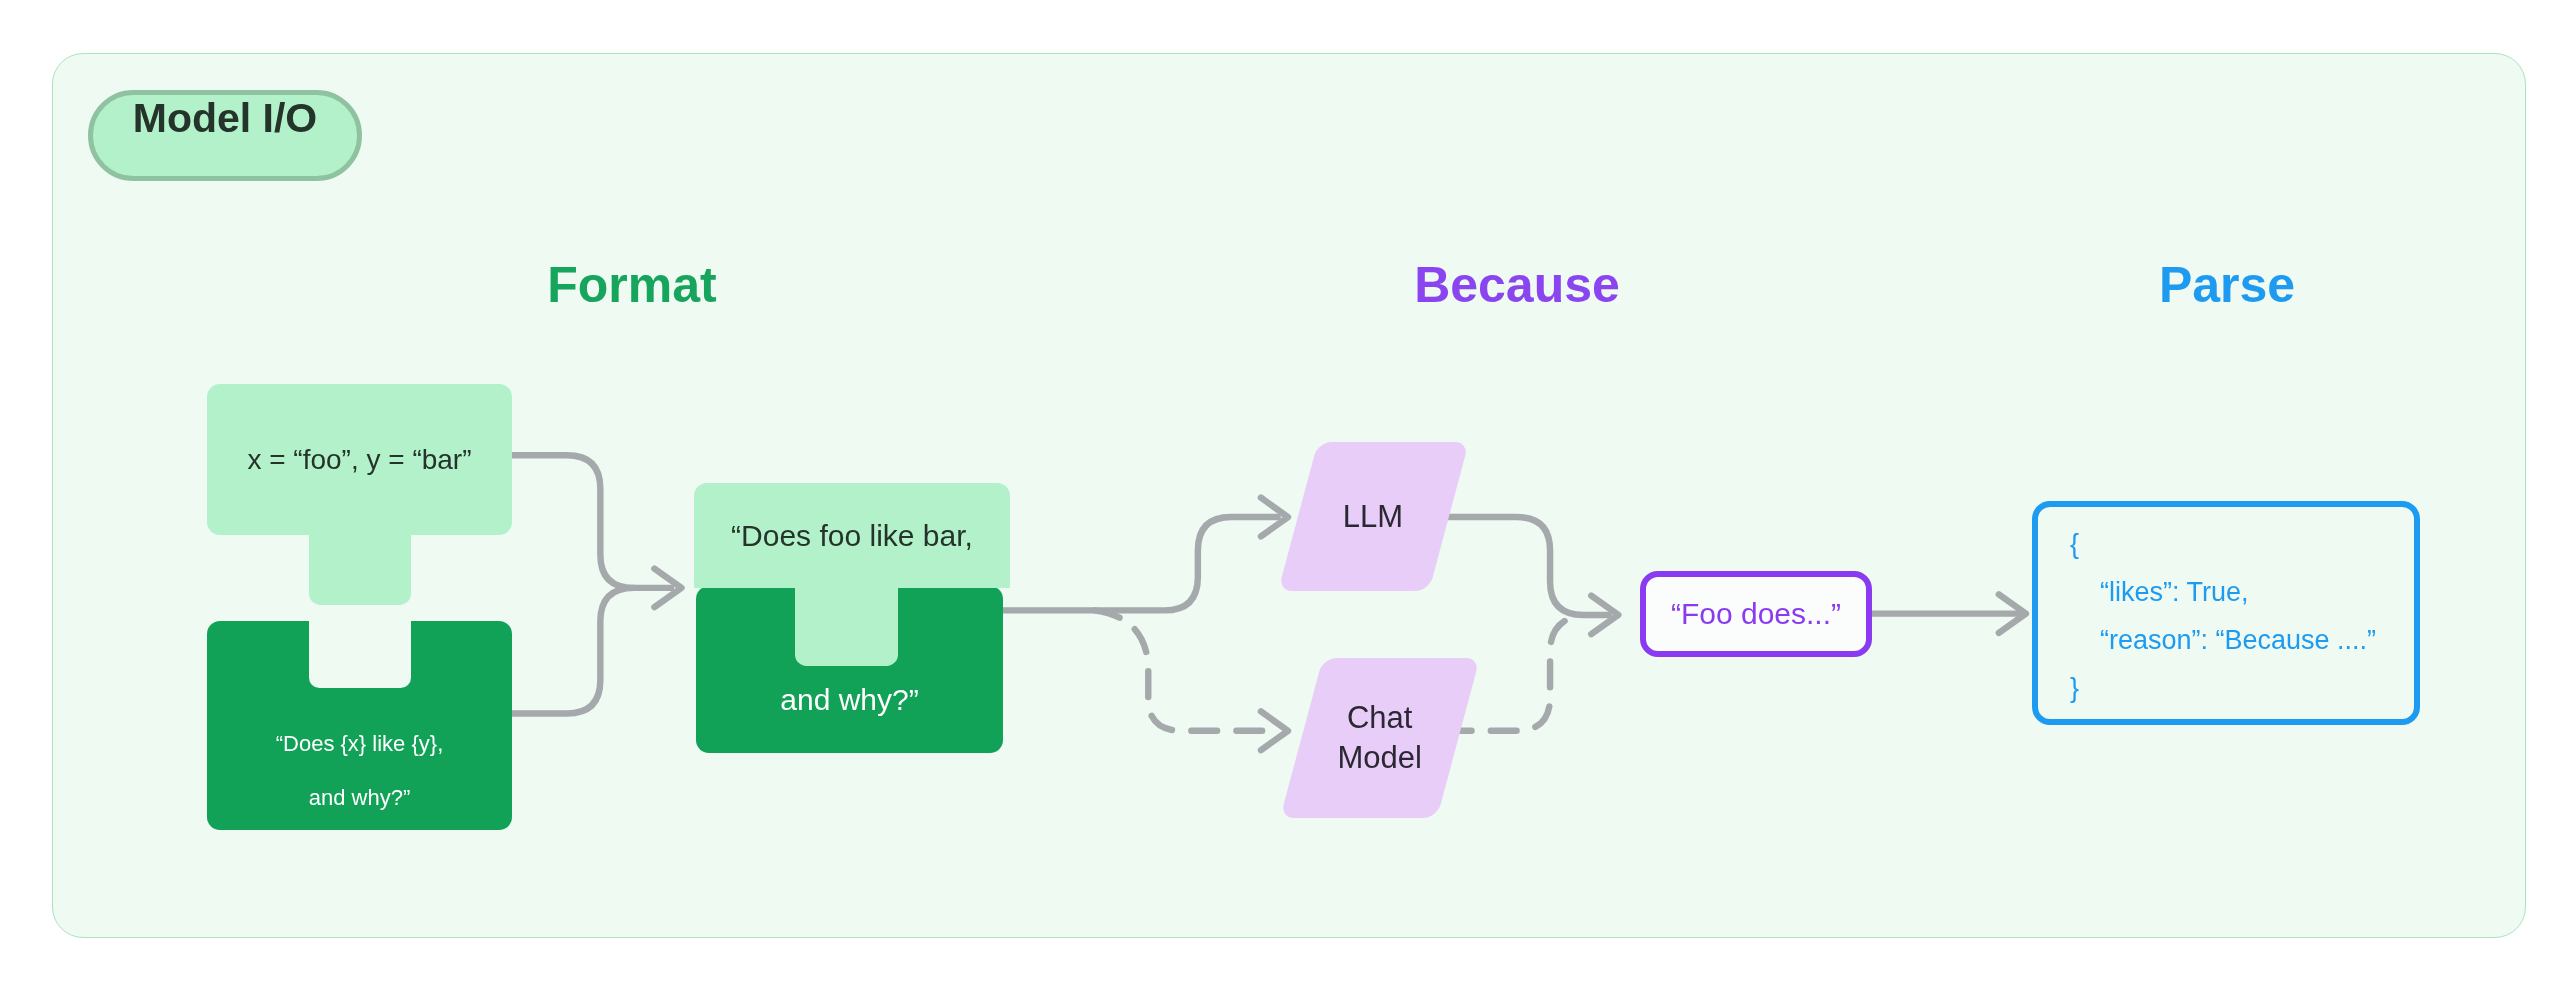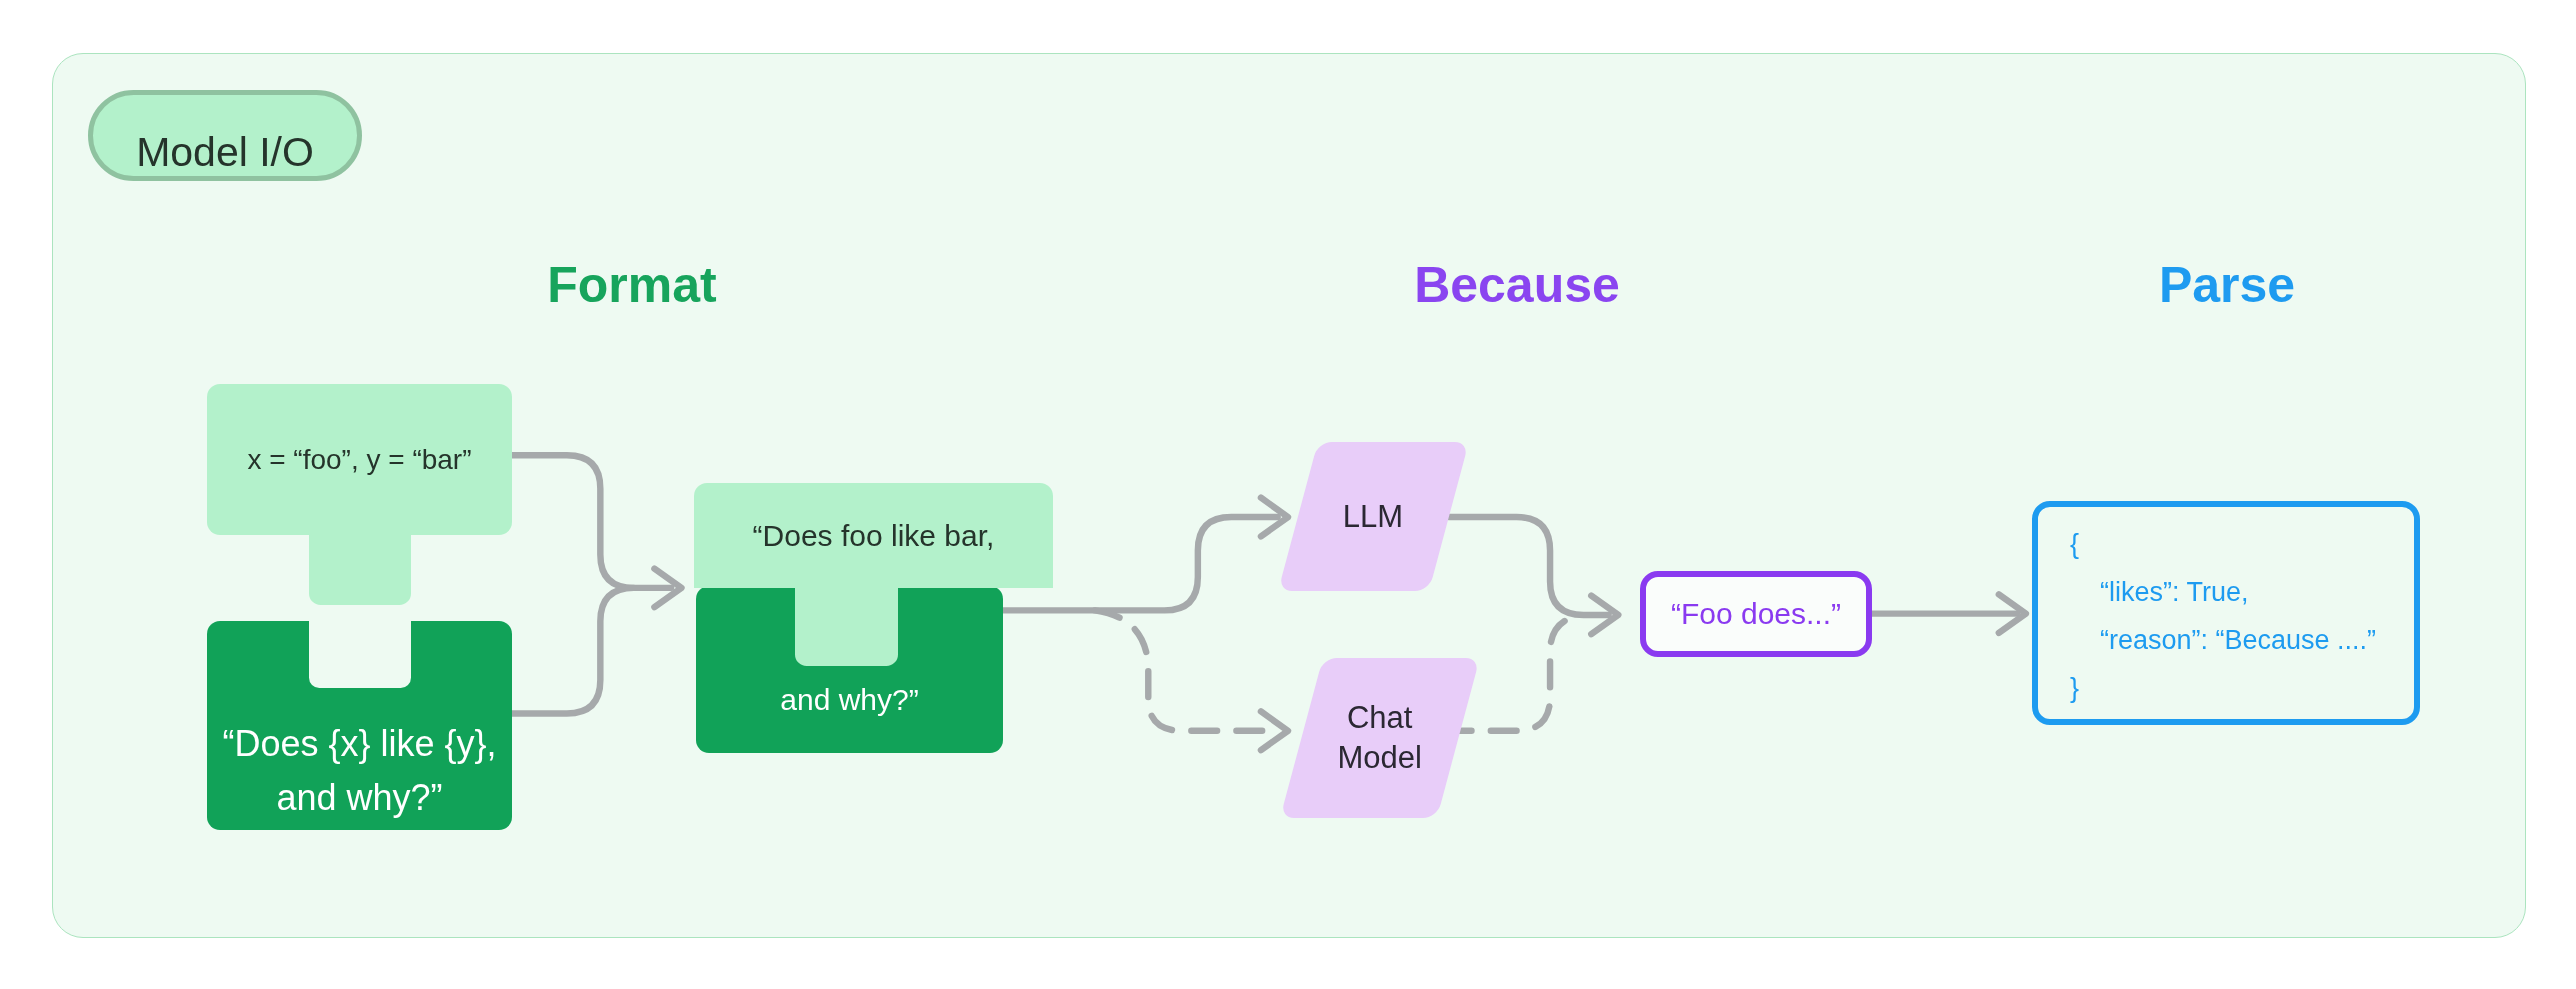--- a/index.html
+++ b/index.html
@@ -10,46 +10,46 @@
     --blue:#1d9bf0; --connector:#a6a9ab; --white:#ffffff; --foo_fill:#fafdfb;
   }
   html,body{margin:0;padding:0;background:var(--page_bg);}
   #stage{position:relative;width:2576px;height:989px;background:var(--page_bg);
          font-family:"Liberation Sans", sans-serif; overflow:hidden;}
   .abs{position:absolute;}
   #card{left:52px;top:53px;width:2474px;height:885px;background:var(--card_bg);
         border:1.9px solid var(--card_border);border-radius:31px;box-sizing:border-box;}
   #badge{left:88px;top:90px;width:274px;height:91px;background:var(--green_light);
          border:5.8px solid var(--badge_border);border-radius:46px;box-sizing:border-box;
-         display:flex;align-items:flex-end;justify-content:center;
-         font-size:41px;font-weight:400;color:var(--text_dark);}
+         display:flex;align-items:flex-start;justify-content:center;
+         font-size:41px;font-weight:700;color:var(--text_dark);}
   .col-heading{top:256px;transform:translateX(-50%);font-size:50px;font-weight:700;white-space:nowrap;}
   #heading-format{left:608px;color:var(--format_heading);margin-left:24px;}
   #heading-predict{left:1517px;color:var(--predict_heading);}
   #heading-parse{left:2227px;color:var(--parse_heading);}
   svg#wires{left:0;top:0;width:2576px;height:989px;z-index:1;pointer-events:none;}
   .node{z-index:2;}
   .wire{fill:none;stroke:var(--connector);stroke-width:10;stroke-linecap:round;stroke-linejoin:round;}
   .wire.dashed{stroke-dasharray:40 30;}
   .chev{fill:none;stroke:var(--connector);stroke-width:10;stroke-linecap:round;stroke-linejoin:round;}
   
   #pieceA-main{left:207px;top:384px;width:305px;height:151px;background:var(--green_light);
         border-radius:13px;display:flex;align-items:center;justify-content:center;
         font-size:28px;color:var(--text_dark);}
   #pieceA-tab{left:309px;top:535px;width:102px;height:70px;background:var(--green_light);
         border-radius:0 0 11.6px 11.6px;}
   
   #pieceB-main{left:207px;top:621px;width:305px;height:209px;background:var(--green_dark);
         border-radius:13px;display:flex;flex-direction:column;align-items:center;
         justify-content:flex-end;padding-bottom:5.2px;box-sizing:border-box;
-        font-size:36px;line-height:54px;color:var(--white);text-align:center;}
+        font-size:22px;line-height:54px;color:var(--white);text-align:center;}
   #pieceB-notch{left:309px;top:620px;width:102px;height:68px;background:var(--card_bg);
         border-radius:0 0 10.3px 10.3px;}
   
-  #pieceC-light{left:694px;top:483px;width:359px;height:105px;background:var(--green_light);
+  #pieceC-light{left:694px;top:483px;width:316px;height:105px;background:var(--green_light);
         border-radius:13px 13px 0 0;display:flex;align-items:center;justify-content:center;
         font-size:30px;color:var(--text_dark);}
   #pieceC-dark{left:696px;top:586px;width:307px;height:167px;background:var(--green_dark);
         border-radius:13px;display:flex;align-items:center;justify-content:center;
         padding-top:61px;box-sizing:border-box;font-size:30px;color:var(--white);}
   #pieceC-tab{left:795px;top:585px;width:103px;height:81px;background:var(--green_light);
         border-radius:0 0 11.6px 11.6px;}
   
   .para{background:var(--purple_fill);border-radius:14px;transform:skewX(-15deg);
         transform-origin:0 100%;display:flex;align-items:center;justify-content:center;}

